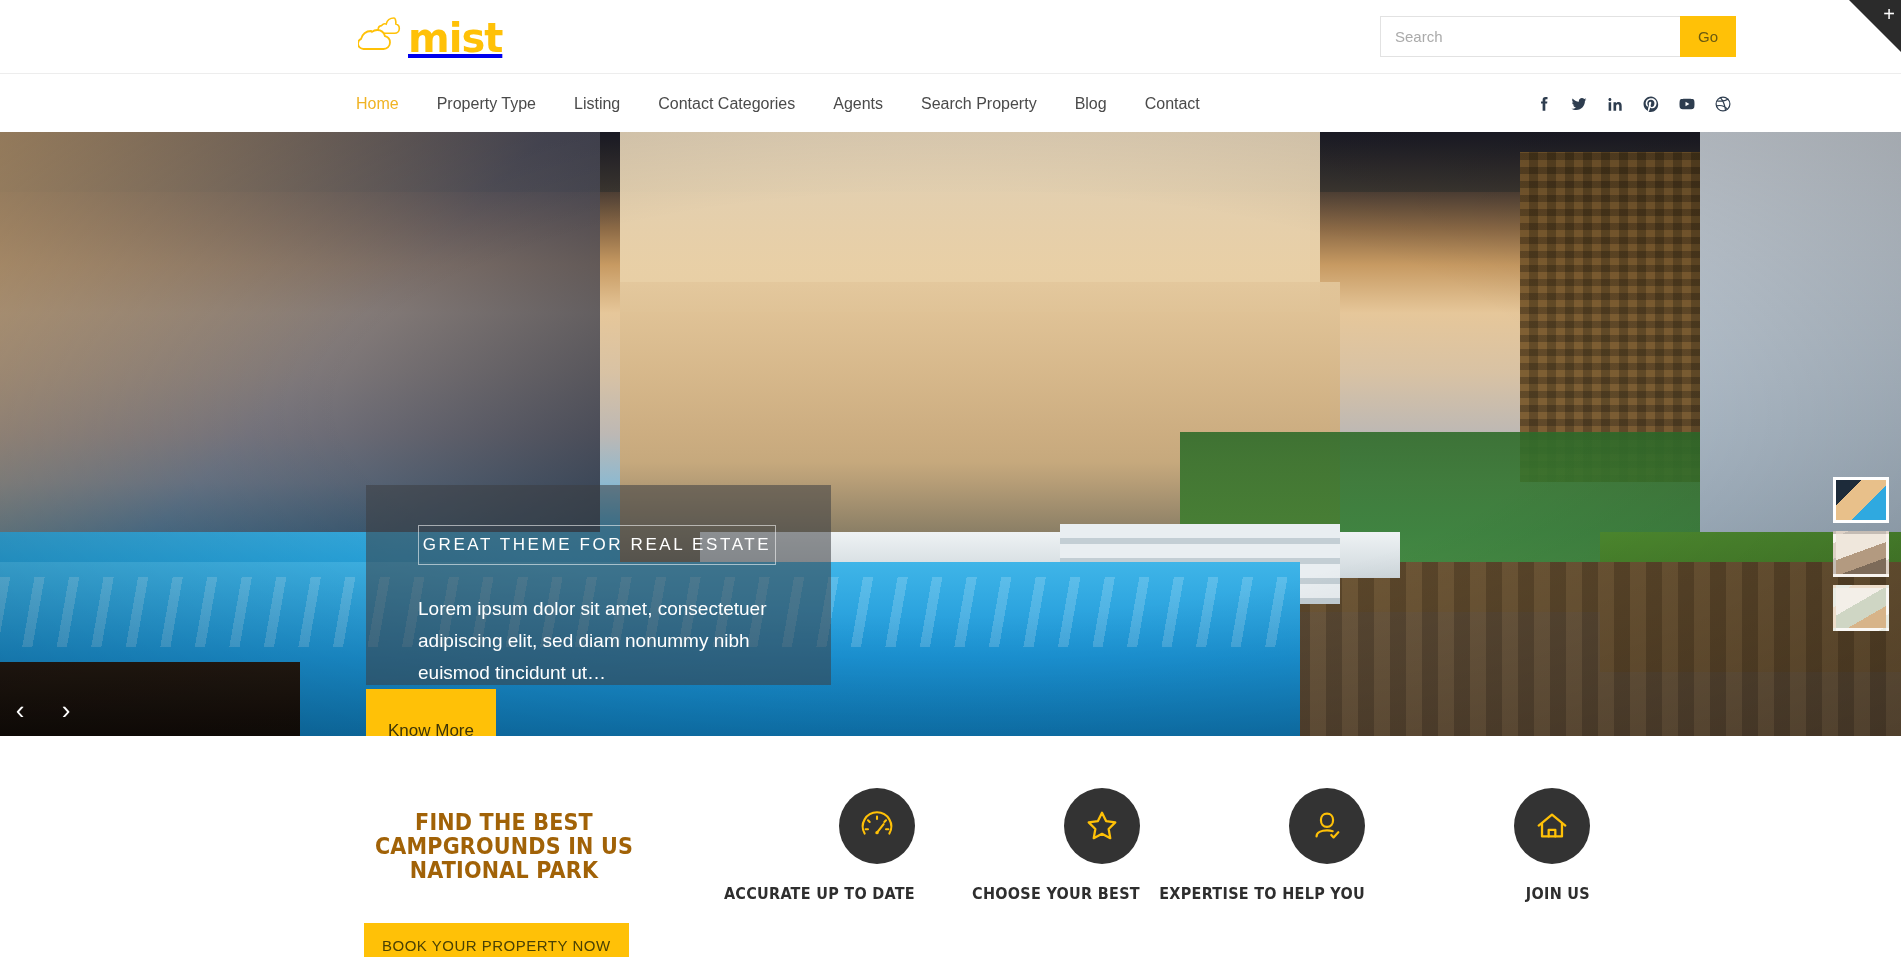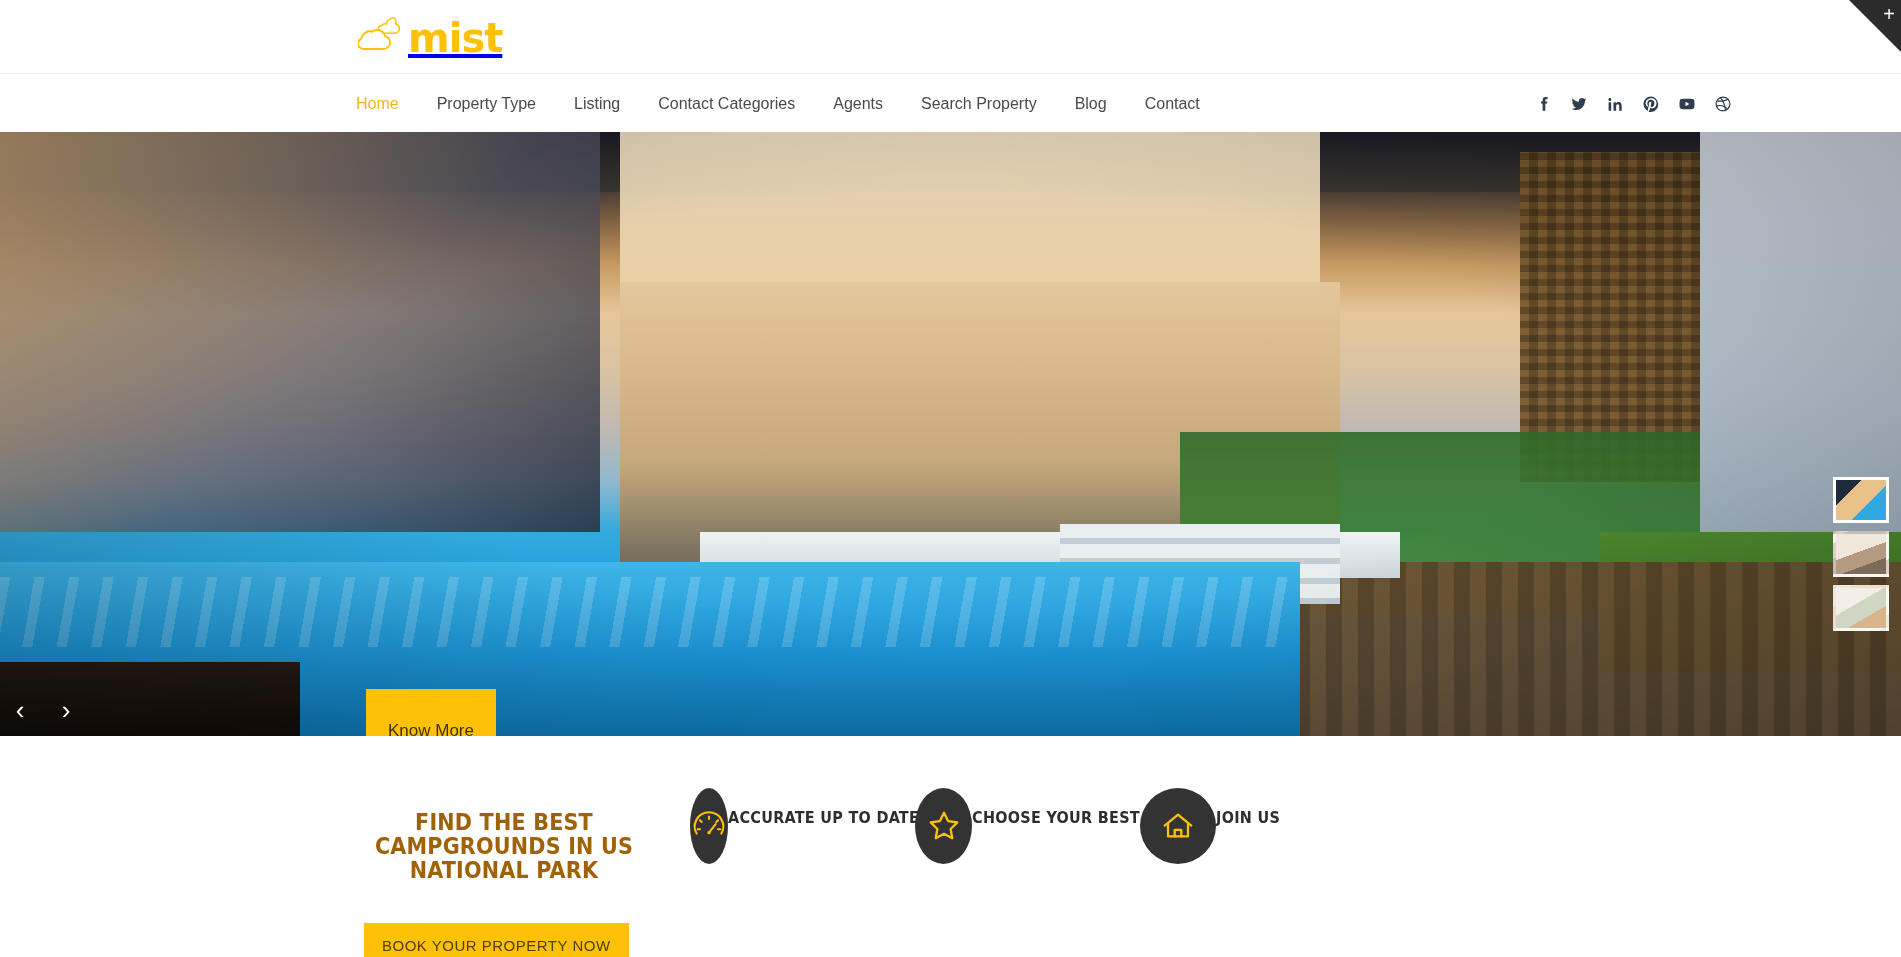--- a/index.html
+++ b/index.html
@@ -241,21 +241,21 @@
   .promo-btn{
     margin-top:41px; background:#FFC107; border:none; cursor:pointer;
     padding:14px 18px; font-size:15px; color:#4a4104; letter-spacing:.5px;
     font-family:"Liberation Sans", sans-serif;
   }
   .feature-list{
     position:absolute; left:690px; top:52px;
     display:flex; gap:0;
   }
   .feature{
-    width:225px; display:flex; flex-direction:row; align-items:flex-start;
+    width:225px; display:flex; flex-direction:column; align-items:flex-end;
   }
   .feature-circle{
     width:76px; height:76px; border-radius:50%; background:#333333;
     display:flex; align-items:center; justify-content:center;
   }
   .feature-circle svg{ display:block; }
   .feature-label{
     margin-top:20px; font-size:16px; font-weight:bold; color:#2e2e2e;
     letter-spacing:.3px; white-space:nowrap;
     font-family:"DejaVu Sans Condensed","Liberation Sans", sans-serif;
@@ -271,20 +271,24 @@
     <a class="logo" href="#">
       <span class="logo-cloud">
         <svg width="52" height="44" viewBox="0 0 52 44">
           <path d="M36 4c-4 0-7 2.6-7.8 6.1C26.7 9.3 24.6 10 23.6 11.6c-2 .2-3.4 1.9-3.4 3.8 0 2.1 1.7 3.8 3.8 3.8h12.6c2.6 0 4.7-2.1 4.7-4.7 0-2.2-1.5-4-3.5-4.5C38.1 6.4 37.2 4 36 4z" fill="none" stroke="#FFC107" stroke-width="1.6"></path>
           <path d="M13 17c-5 0-9 3.4-9.9 7.9C.9 25.9 0 27.6 0 29.6 0 32.6 2.5 35 5.5 35h20c3.6 0 6.5-2.9 6.5-6.5 0-3.1-2.1-5.6-5-6.3C26 18.6 22.9 16 19.2 16c-2 0-3.8.7-5.2 1.9C13.7 17.4 13.4 17 13 17z" fill="#ffffff" stroke="#FFC107" stroke-width="1.8"></path>
         </svg>
       </span>
       <span class="logo-text">mist</span>
     </a>
 
+    <div class="search-wrap">
+      <input class="search-input" type="text" placeholder="Search" style="">
+      <button class="search-go">Go</button>
+    </div>
   </div>
 
   <div class="corner-ribbon">
     <span class="tri"></span>
     <span class="plus">+</span>
   </div>
 
   <div class="navbar">
     <ul class="nav-links">
       <li>
@@ -362,20 +366,24 @@
         <span class="hl-deck"></span>
         <span class="hl-coping"></span>
         <span class="hl-steps"></span>
         <span class="hl-pool"></span>
         <span class="hl-pool-shimmer"></span>
         <span class="hl-dark-left"></span>
         <span class="hl-vign"></span>
       </div>
     </div>
 
+    <div class="hero-caption">
+      <div class="caption-title">GREAT THEME FOR REAL ESTATE</div>
+      <div class="caption-body">Lorem ipsum dolor sit amet, consectetuer adipiscing elit, sed diam nonummy nibh euismod tincidunt ut…</div>
+    </div>
 
     <button class="know-more">Know More</button>
 
     <div class="hero-thumbs">
       <div class="thumb thumb-1 active"></div>
       <div class="thumb thumb-2"></div>
       <div class="thumb thumb-3"></div>
     </div>
 
     <div class="hero-arrows">
@@ -411,20 +419,32 @@
         <div class="feature-circle">
           <span>
             <svg width="38" height="38" viewBox="0 0 40 40" fill="none" stroke="#FFC107" stroke-width="2.4" stroke-linejoin="round">
               <path d="M20 6l4.3 8.8 9.7 1.4-7 6.9 1.7 9.7-8.7-4.6-8.7 4.6 1.7-9.7-7-6.9 9.7-1.4z"></path>
             </svg>
           </span>
         </div>
         <div class="feature-label">CHOOSE YOUR BEST</div>
       </div>
 
+      <div class="feature">
+        <div class="feature-circle">
+          <span>
+            <svg width="38" height="38" viewBox="0 0 40 40" fill="none" stroke="#FFC107" stroke-width="2.3" stroke-linecap="round" stroke-linejoin="round">
+              <path d="M20 7c3.9 0 6.4 3 6.4 6.8 0 3.9-2.5 7.2-6.4 7.2s-6.4-3.3-6.4-7.2C13.6 10 16.1 7 20 7z"></path>
+              <path d="M9 31c0-4.2 5-6.4 11-6.4 2.2 0 4.3.3 6 .9"></path>
+              <path d="M24.5 29.4l2.4 2.6 5-5.4"></path>
+            </svg>
+          </span>
+        </div>
+        <div class="feature-label">EXPERTISE TO HELP YOU</div>
+      </div>
 
       <div class="feature">
         <div class="feature-circle">
           <span>
             <svg width="38" height="38" viewBox="0 0 40 40" fill="none" stroke="#FFC107" stroke-width="2.4" stroke-linecap="round" stroke-linejoin="round">
               <path d="M6 19.5L20 8l14 11.5"></path>
               <path d="M9.5 17.5V31h21V17.5"></path>
               <path d="M16.5 31v-7h7v7"></path>
             </svg>
           </span>

